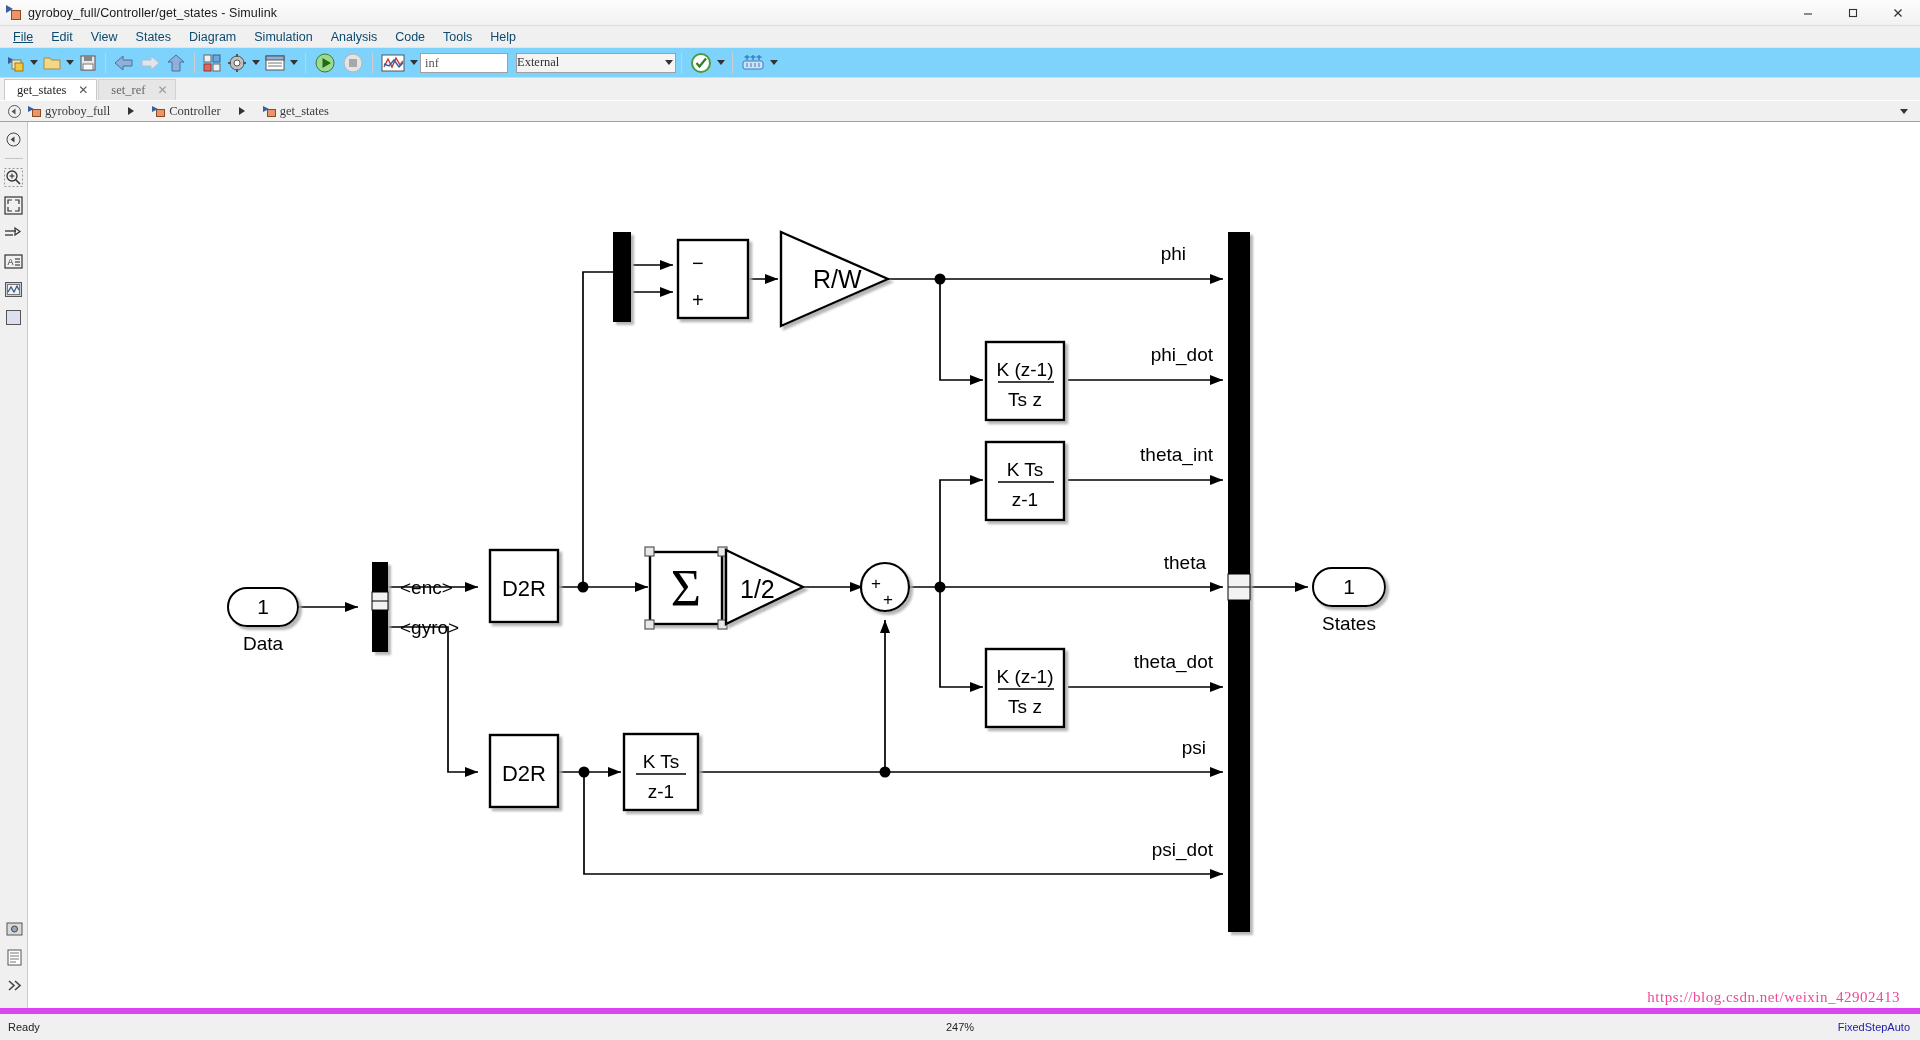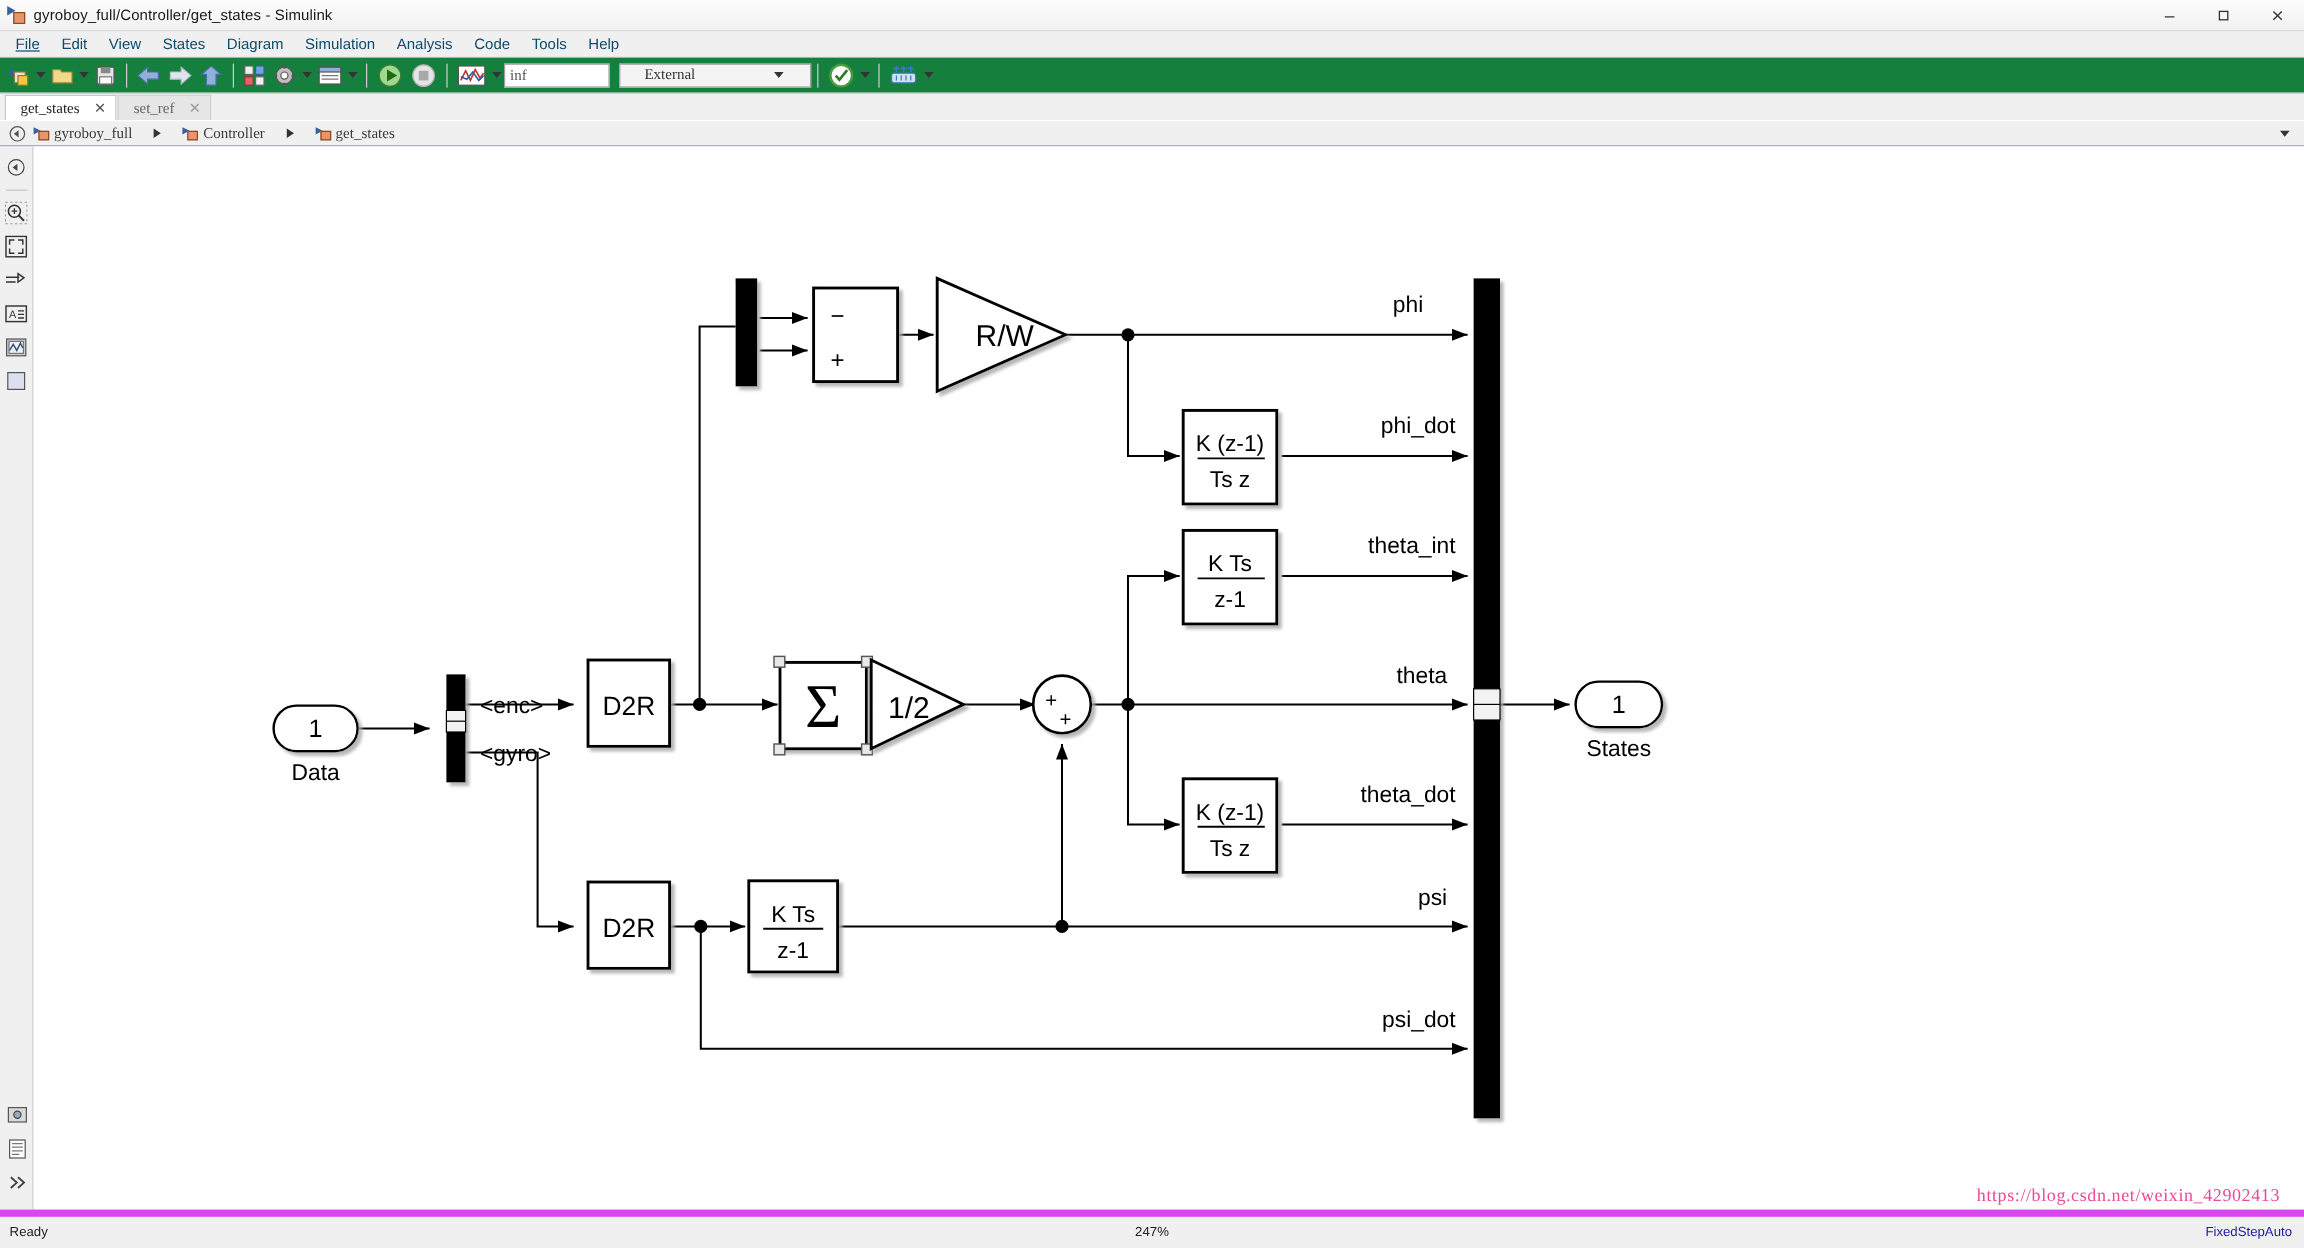--- a/index.html
+++ b/index.html
@@ -59,21 +59,21 @@
     flex: 0 0 auto;
     border-bottom: 1px solid #e4e4e4;
   }
   .menuitem {
     font-size: 12.5px; color: #0c4a6e; padding: 2px 9px; cursor: default;
   }
   .menuitem.first { text-decoration: underline; }
 
   
   .toolbar {
-    height: 30px; background: #15803d;
+    height: 30px; background: #7dd3fc;
     display: flex; align-items: center; padding: 0 4px;
     flex: 0 0 auto;
     border-bottom: 1px solid #d8d8d8;
   }
   .tb-sep { width: 1px; height: 20px; background: #cfcfcf; margin: 0 5px; }
   .tb-btn {
     height: 24px; min-width: 24px;
     display: flex; align-items: center; justify-content: center;
     padding: 0 2px;
   }
@@ -83,21 +83,21 @@
     border-top: 5px solid #333; margin-left: 2px; margin-right: 2px;
   }
   .tb-input {
     width: 88px; height: 20px; border: 1px solid #a0a0a0;
     background: #fff; font-family: "Liberation Serif", serif;
     font-size: 12.5px; color: #555; padding: 0 4px; line-height: 18px;
   }
   .tb-select {
     width: 160px; height: 20px; border: 1px solid #a0a0a0;
     background: #f4f4f4; font-family: "Liberation Serif", serif;
-    font-size: 12.5px; color: #333; padding: 0 20px;
+    font-size: 12.5px; color: #333; padding: 0 0;
     display: flex; align-items: center; justify-content: space-between;
   }
   .tb-select .caret { border-top-color: #333; }
 
   
   .tabstrip {
     height: 22px; background: #f0f0f0;
     display: flex; align-items: flex-end;
     flex: 0 0 auto; padding-left: 4px;
   }

